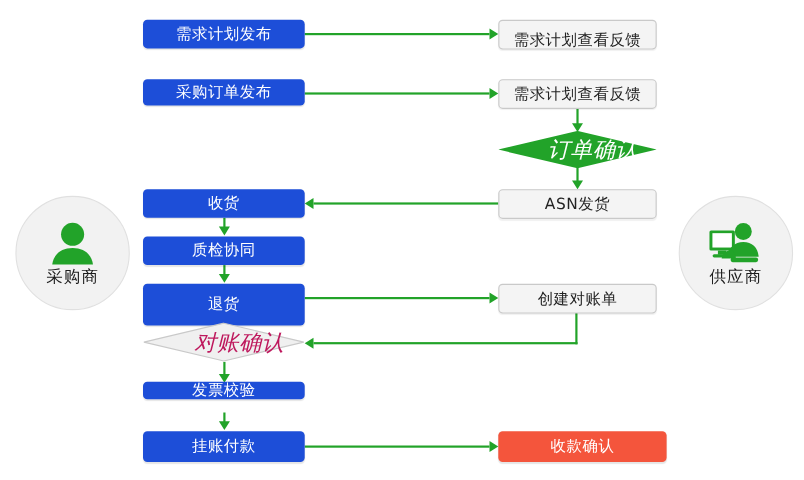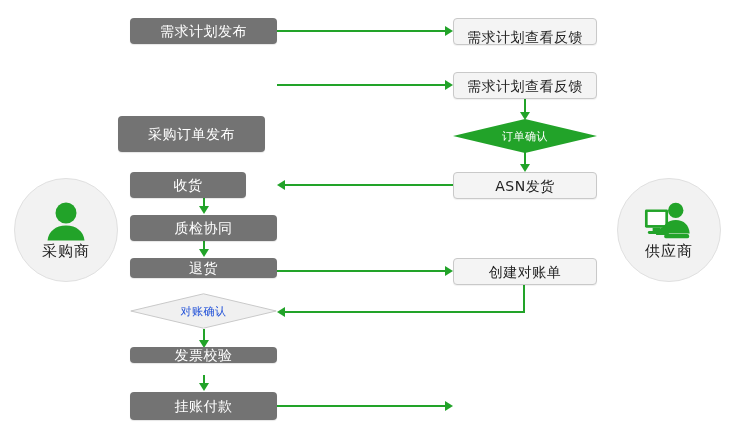--- a/index.html
+++ b/index.html
@@ -26,21 +26,21 @@
     align-items: center;
     justify-content: center;
     text-align: center;
     font-size: 14px;
     line-height: 1;
     letter-spacing: 0.5px;
     white-space: nowrap;
     z-index: 5;
   }
   .node.green {
-    background: #737373;
+    background: #1d4ed8;
     color: #ffffff;
     border-radius: 4px;
     box-shadow: 0 1px 1px rgba(0,0,0,0.10);
   }
   .node.grey {
     background: #f4f4f4;
     color: #222222;
     border: 1px solid #c9c9c9;
     border-radius: 4px;
     box-shadow: 0 1px 1px rgba(0,0,0,0.06);
@@ -53,32 +53,33 @@
   }
 
   
   .diamond {
     position: absolute;
     z-index: 5;
   }
   .diamond svg { display: block; }
   .diamond .dlabel {
     position: absolute;
-    left: 0; top: 0;
+    left: 14px; top: 0;
     width: 100%;
     height: 100%;
     display: flex;
     align-items: center;
     justify-content: center;
-    font-size: 11px;
+    font-size: 20px;
     letter-spacing: 0.5px;
     white-space: nowrap;
+    font-style: italic;
   }
   .diamond.green-d .dlabel { color: #ffffff; }
-  .diamond.grey-d  .dlabel { color: #1d4ed8; }
+  .diamond.grey-d  .dlabel { color: #be185d; }
 
   
   .hline, .vline {
     position: absolute;
     background: #22a329;
     z-index: 2;
   }
   .hline { height: 2px; }
   .vline { width: 2px; }
 
@@ -172,33 +173,33 @@
   <div class="vline" style="left:203px; top:375px; height:10px;"></div>
   <div class="arrow down" style="left:199px; top:383px;"></div>
 
   <div class="hline" style="left:277px; top:405px; width:168px;"></div>
   <div class="arrow right" style="left:445px; top:401px;"></div>
 
   <div class="node green" style="left:130px; top:18px; width:147px; height:26px;">
     <span>需求计划发布</span>
   </div>
 
-  <div class="node green" style="left:118px; top:72px; width:147px; height:36px;margin-top:44px;">
+  <div class="node green" style="left:130px; top:72px; width:147px; height:24px;">
     <span>采购订单发布</span>
   </div>
 
-  <div class="node green" style="left:130px; top:172px; width:116px; height:26px;">
+  <div class="node green" style="left:130px; top:172px; width:147px; height:26px;">
     <span>收货</span>
   </div>
 
   <div class="node green" style="left:130px; top:215px; width:147px; height:26px;">
     <span>质检协同</span>
   </div>
 
-  <div class="node green" style="left:130px; top:258px; width:147px; height:20px;">
+  <div class="node green" style="left:130px; top:258px; width:147px; height:38px;">
     <span>退货</span>
   </div>
 
   <div class="diamond grey-d" style="left:130px; top:293px; width:147px; height:36px;">
     <svg width="147" height="36" viewBox="0 0 147 36">
       <polygon points="73.5,0.8 146.2,18 73.5,35.2 0.8,18" fill="#f0f0f0" stroke="#c9c9c9" stroke-width="1"></polygon>
     </svg>
     <div class="dlabel">对账确认</div>
   </div>
 
@@ -226,20 +227,23 @@
   </div>
 
   <div class="node grey" style="left:453px; top:258px; width:144px; height:27px;">
     <span>创建对账单</span>
   </div>
 
   <div class="node grey" style="left:453px; top:172px; width:144px; height:27px;">
     <span>ASN发货</span>
   </div>
 
+  <div class="node orange" style="left:453px; top:392px; width:153px; height:28px;">
+    <span>收款确认</span>
+  </div>
 
   <div class="actor" style="left:14px; top:178px;">
     <div class="glyph">
       <svg width="44" height="40" viewBox="0 0 44 40">
         <circle cx="22" cy="12" r="10.5" fill="#22a329"></circle>
         <path d="M22 24.5 C11.5 24.5 4.5 30.5 3.5 39.5 L40.5 39.5 C39.5 30.5 32.5 24.5 22 24.5 Z" fill="#22a329"></path>
       </svg>
     </div>
     <div class="alabel">采购商</div>
   </div>

